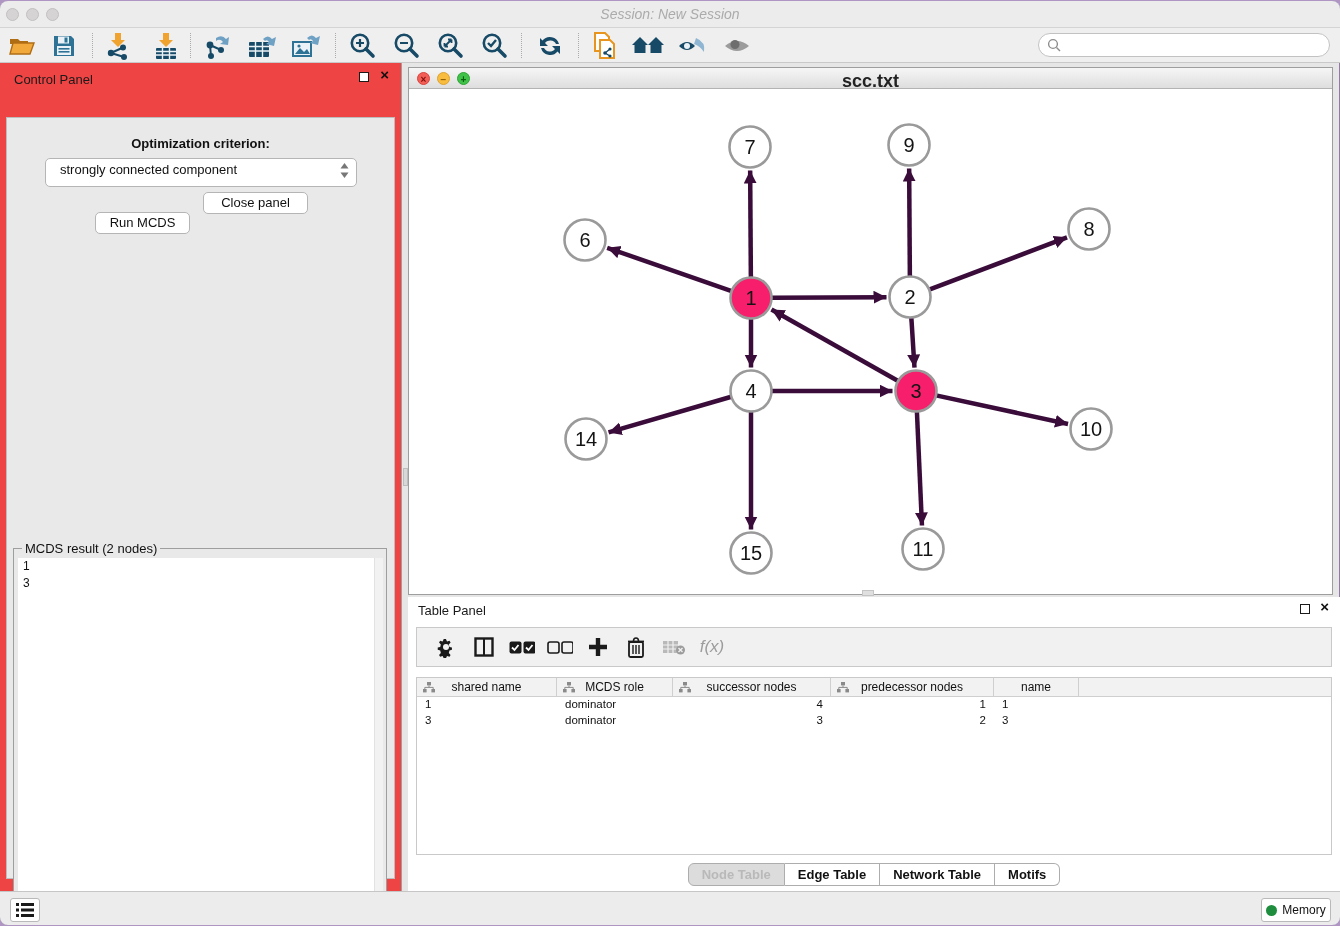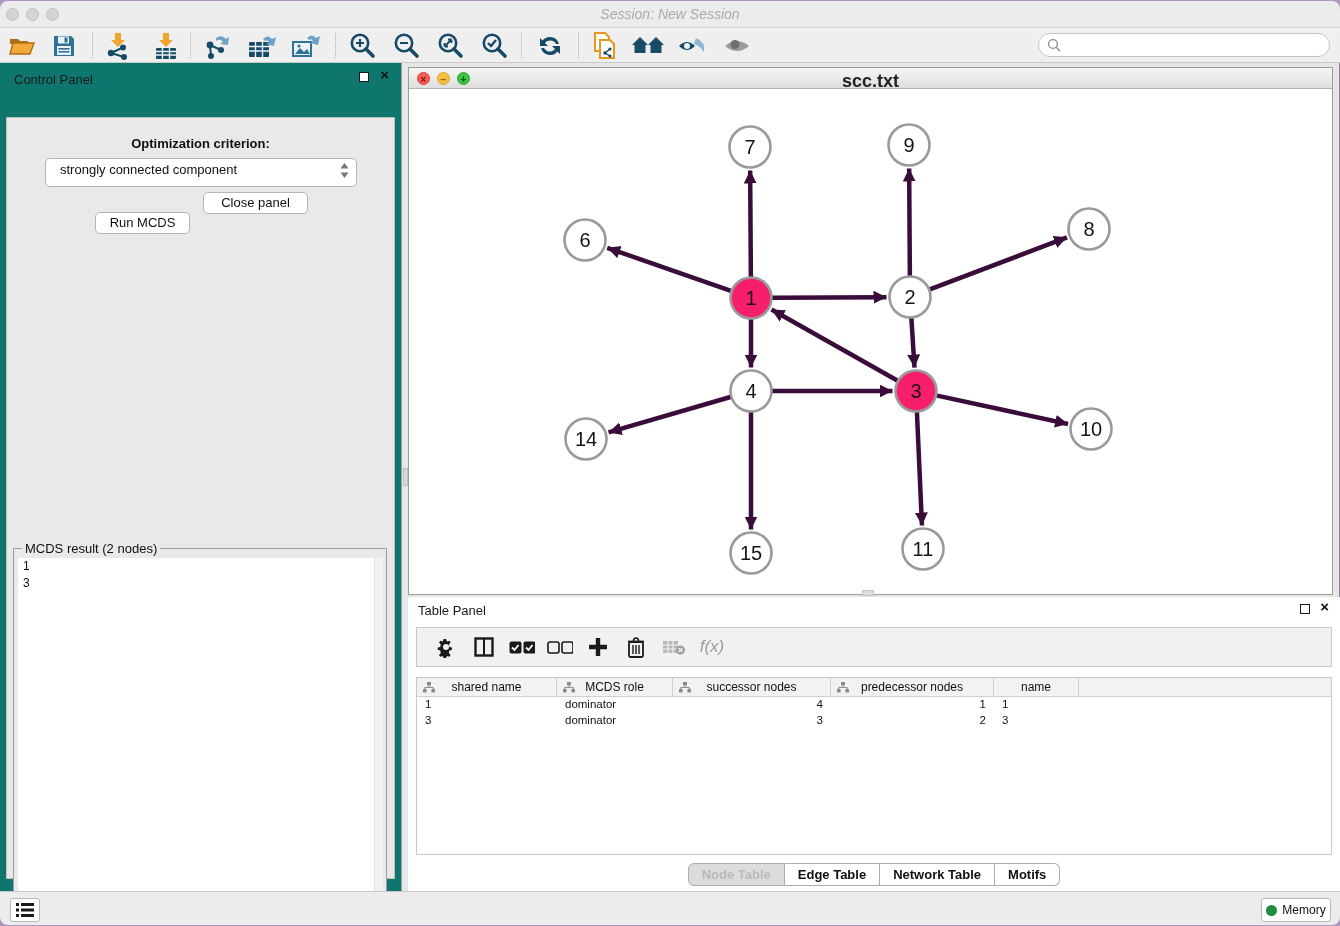--- a/index.html
+++ b/index.html
@@ -13,21 +13,21 @@
   #title-text { position:absolute; top:5px; left:0; width:100%; text-align:center; font-size:14px; color:#ABABAB;font-style:italic; }
 
   
   #toolbar { position:absolute; left:0; top:27px; width:1340px; height:35px; background:#EFEFEF; border-bottom:1px solid #C9C9C9; }
   .tb-btn { position:absolute; top:2px; width:34px; height:31px; display:flex; align-items:center; justify-content:center; background:none; border:none; cursor:default; }
   .tb-sep { position:absolute; top:5px; height:25px; width:0; border-left:1px dotted #ABABAB; }
   #search-box { position:absolute; right:10px; top:5px; width:292px; height:24px; background:#FFFFFF; border:1px solid #C2C2C2; border-radius:12px; }
   #search-box svg { position:absolute; left:8px; top:4px; }
 
   
-  #control-panel { position:absolute; left:0; top:62px; width:401px; height:828px; background:#0f766e; }
+  #control-panel { position:absolute; left:0; top:62px; width:401px; height:828px; background:#ef4444; }
   #cp-header { position:absolute; left:0; top:0; width:100%; height:30px; }
   #cp-title { position:absolute; left:14px; top:9px; font-size:13px; color:#1A1A1A; }
   .float-ico { width:10px; height:10px; border:1.5px solid #1A1A1A; display:inline-block; background:#fff; }
   .close-ico { font-weight:900; font-size:15px; color:#111; line-height:10px; }
   #cp-float { position:absolute; right:32px; top:9px; }
   #cp-close { position:absolute; right:12px; top:7px; }
   #cp-tabs { position:absolute; left:0; top:33px; width:100%; height:22px; display:flex; justify-content:center; z-index:2; }
   .cp-tab { height:22px; padding:0 14px; font-size:13px; line-height:21px; background:#FFFFFF; border:1px solid #ADADAD; border-left:none; color:#111; }
   .cp-tab:first-child { border-left:1px solid #ADADAD; border-radius:5px 0 0 0; }
   .cp-tab.active { background:#DCDCDC; color:#B3B3B3; border-radius:0 5px 0 0; }

